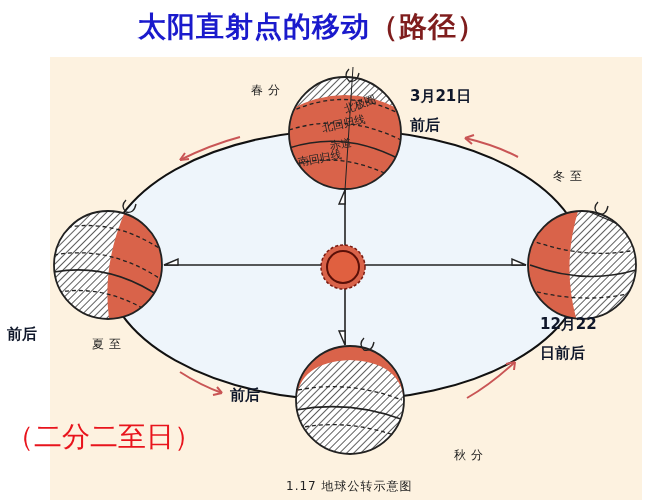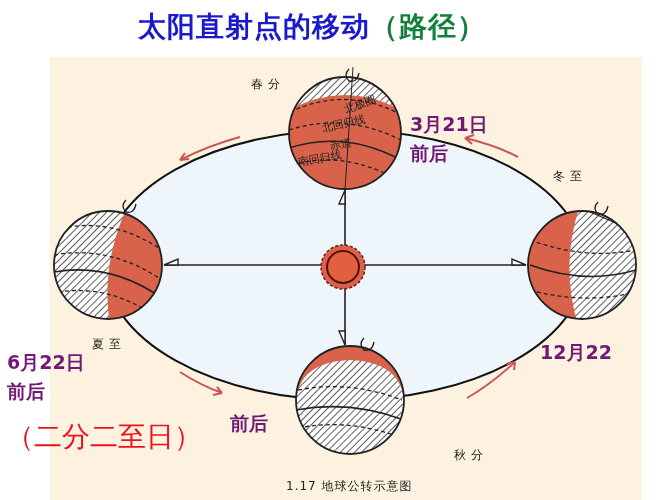--- a/index.html
+++ b/index.html
@@ -1,22 +1,22 @@
 <!DOCTYPE html>
 <html><head>
 <meta charset="utf-8">
 <style>
   html, body { margin:0; padding:0; }
   body { width:667px; height:500px; position:relative; overflow:hidden; background:#ffffff;
          font-family:"DejaVu Sans", sans-serif; }
   .title { position:absolute; left:138px; top:8px; font-size:28px; font-weight:bold; color:#1a1acc; letter-spacing:1px; white-space:nowrap; }
-  .title .accent { color:#15803d; }
+  .title .accent { color:#7f1d1d; }
   .panel { position:absolute; left:50px; top:57px; width:592px; height:443px; background:#fdf2e0; }
   svg.diagram { position:absolute; left:0; top:0; }
-  .lbl { position:absolute; font-weight:bold; color:#701a75; font-size:19px; line-height:29px; white-space:nowrap;margin-top:28px; }
+  .lbl { position:absolute; font-weight:bold; color:#0f172a; font-size:15px; line-height:29px; white-space:nowrap; }
   .small { position:absolute; font-size:12px; color:#222; letter-spacing:5px; white-space:nowrap; }
   .red-note { position:absolute; left:6px; top:418px; font-size:28px; color:#e8141c; white-space:nowrap; }
   .caption { position:absolute; left:286px; top:478px; font-size:12px; color:#222; white-space:nowrap; letter-spacing:1px; }
 </style>
 </head>
 <body>
 
 <div class="title"><span>太阳直射点的移动</span><span class="accent">（路径）</span></div>
 
 <div class="panel"></div>
@@ -116,34 +116,34 @@
     <path d="M180,160 l9,-1 M180,160 l5,-7"></path>
     <path d="M180,372 Q200,385 222,393"></path>
     <path d="M222,393 l-5,-6 M222,393 l-9,2"></path>
     <path d="M467,398 Q490,385 515,362"></path>
     <path d="M515,362 l-9,2 M515,362 l-1,8"></path>
     <path d="M518,157 Q495,145 465,138"></path>
     <path d="M465,138 l7,6 M465,138 l9,-3"></path>
   </g>
 </svg>
 
-<div class="small" style="left:251px; top:76px;">春分</div>
+<div class="small" style="left:251px; top:82px;">春分</div>
 <div class="small" style="left:553px; top:168px;">冬至</div>
 <div class="small" style="left:92px; top:336px;">夏至</div>
 <div class="small" style="left:410px; top:447px;margin-left:44px;">秋分</div>
 
 <div class="lbl" style="left:410px; top:82px;">
   <div>3月21日</div>
   <div>前后</div>
 </div>
 <div class="lbl" style="left:7px; top:320px;">
-  <div>6月22日</div>
   <div>前后</div>
 </div>
 <div class="lbl" style="left:230px; top:381px;">
   <div>前后</div>
 </div>
 <div class="lbl" style="left:540px; top:310px;">
   <div>12月22</div>
+  <div>日前后</div>
 </div>
 
 <div class="red-note">（二分二至日）</div>
 <div class="caption">1.17   地球公转示意图</div>
 
 </body></html>

